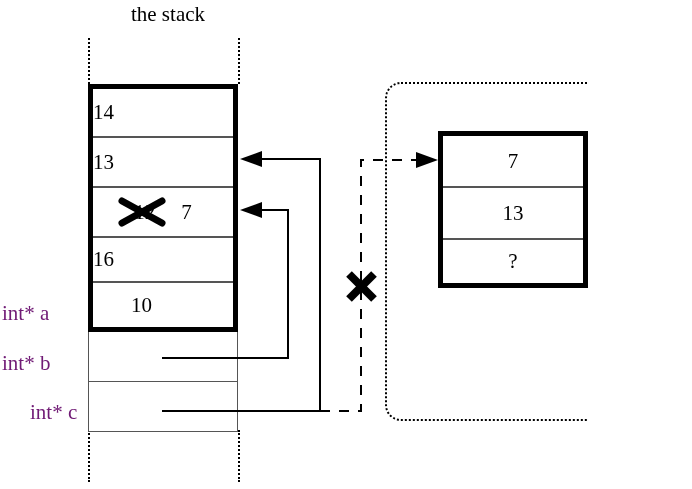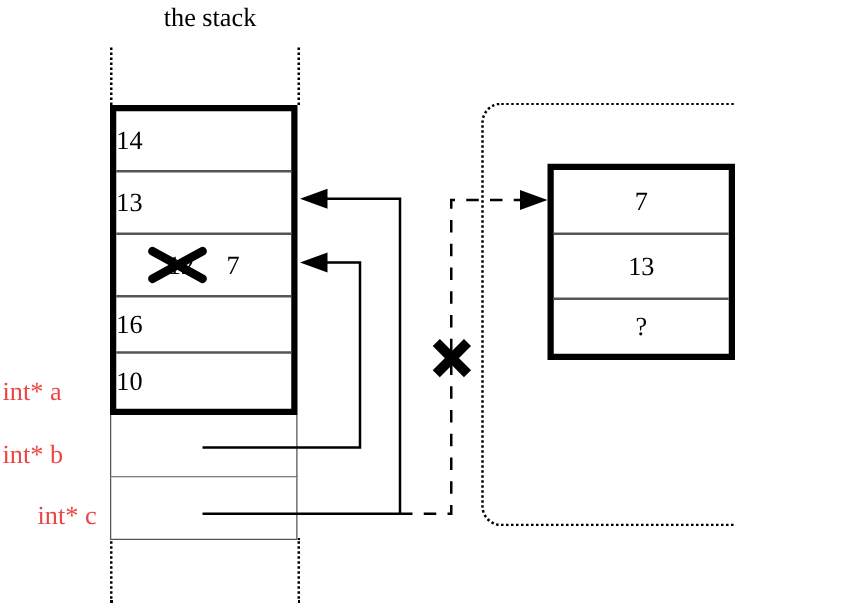--- a/index.html
+++ b/index.html
@@ -129,21 +129,21 @@
     font-size: 21px;
     color: #000;
   }
   .heap-cell.last { border-bottom: none; }
 
   
   .var-label {
     position: absolute;
     left: 2px;
     font-size: 21px;
-    color: #ef4444;
+    color: #701a75;
     white-space: nowrap;
   }
 
   svg.overlay {
     position: absolute;
     left: 0;
     top: 0;
     width: 692px;
     height: 489px;
     pointer-events: none;
@@ -178,21 +178,21 @@
             <line x1="4" y1="5" x2="44" y2="27" stroke="#000" stroke-width="7" stroke-linecap="round"></line>
             <line x1="44" y1="5" x2="4" y2="27" stroke="#000" stroke-width="7" stroke-linecap="round"></line>
           </svg>
         </span>
         <span>7</span>
       </div>
     </div>
     <div class="stack-cell" style="top:149px;height:45px;">
       <span>16</span>
     </div>
-    <div class="stack-cell last" style="top:194px;height:44px;">
+    <div class="stack-cell last" style="top:194px;height:44px;padding-left:38px;">
       <span>10</span>
     </div>
   </div>
 
   <div class="stack-cell-thin" style="top:332px;height:50px;"></div>
   <div class="stack-cell-thin" style="top:382px;height:50px;"></div>
 
   <div class="var-label" style="top:301px;">int* a</div>
   <div class="var-label" style="top:351px;">int* b</div>
   <div class="var-label" style="top:400px;margin-left:28px;">int* c</div>

